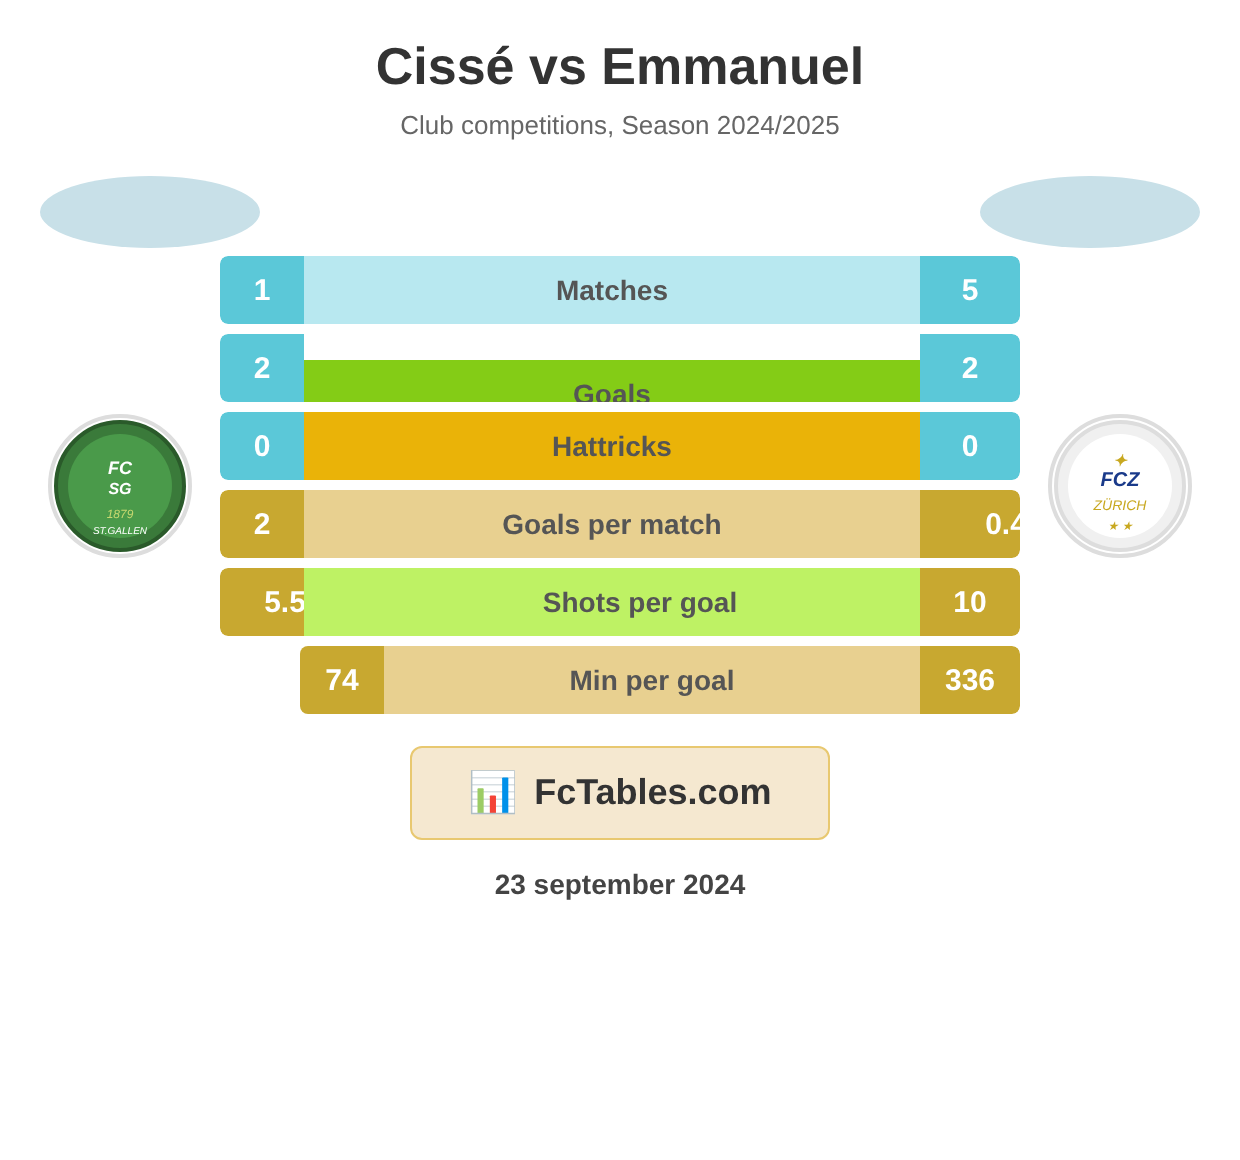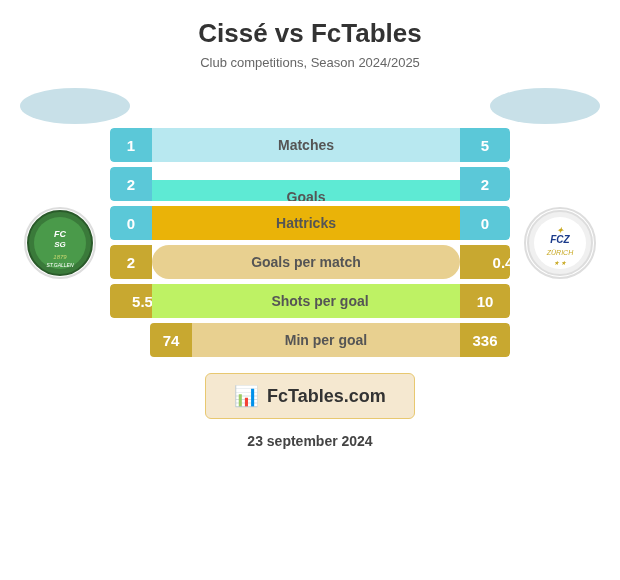--- a/index.html
+++ b/index.html
@@ -177,21 +177,21 @@
       border-radius: 50%;
       margin-right: 0px;
     }
 
   </style>
 </head>
 <body>
 
 <div class="page">
 
-  <h1 class="title">Cissé vs FcTables</h1>
+  <h1 class="title">Cissé vs Emmanuel</h1>
   <p class="subtitle">Club competitions, Season 2024/2025</p>
 
   <div class="top-ovals">
     <div class="oval-left"></div>
     <div class="oval-right"></div>
   </div>
 
   <div class="main-content">
 
     <div class="team-logo">
@@ -208,31 +208,31 @@
     </div>
 
     <div class="stats-container" id="stats-container">
     <div class="stat-row">
       <div class="stat-left-val" style="background:#5bc8d8;">1</div>
       <div class="stat-label" style="background:#b8e8f0;">Matches</div>
       <div class="stat-right-val" style="background:#5bc8d8;">5</div>
     </div>
         <div class="stat-row">
       <div class="stat-left-val" style="background:#5bc8d8;">2</div>
-      <div class="stat-label" style="background:#5eead4;margin-top:26px;">Goals</div>
+      <div class="stat-label" style="background:#84cc16;margin-top:26px;">Goals</div>
       <div class="stat-right-val" style="background:#5bc8d8;">2</div>
     </div>
         <div class="stat-row">
       <div class="stat-left-val" style="background:#5bc8d8;">0</div>
       <div class="stat-label" style="background:#eab308;">Hattricks</div>
       <div class="stat-right-val" style="background:#5bc8d8;">0</div>
     </div>
         <div class="stat-row">
       <div class="stat-left-val" style="background:#c8a830;">2</div>
-      <div class="stat-label" style="background:#e8d090;border-radius:17px;">Goals per match</div>
+      <div class="stat-label" style="background:#e8d090;">Goals per match</div>
       <div class="stat-right-val" style="background:#c8a830;padding-left:36px;">0.4</div>
     </div>
         <div class="stat-row">
       <div class="stat-left-val" style="background:#c8a830;padding-left:23px;">5.5</div>
       <div class="stat-label" style="background:#bef264;padding-left:28px;">Shots per goal</div>
       <div class="stat-right-val" style="background:#c8a830;">10</div>
     </div>
         <div class="stat-row">
       <div class="stat-left-val" style="background:#c8a830;margin-left:40px;">74</div>
       <div class="stat-label" style="background:#e8d090;">Min per goal</div>

